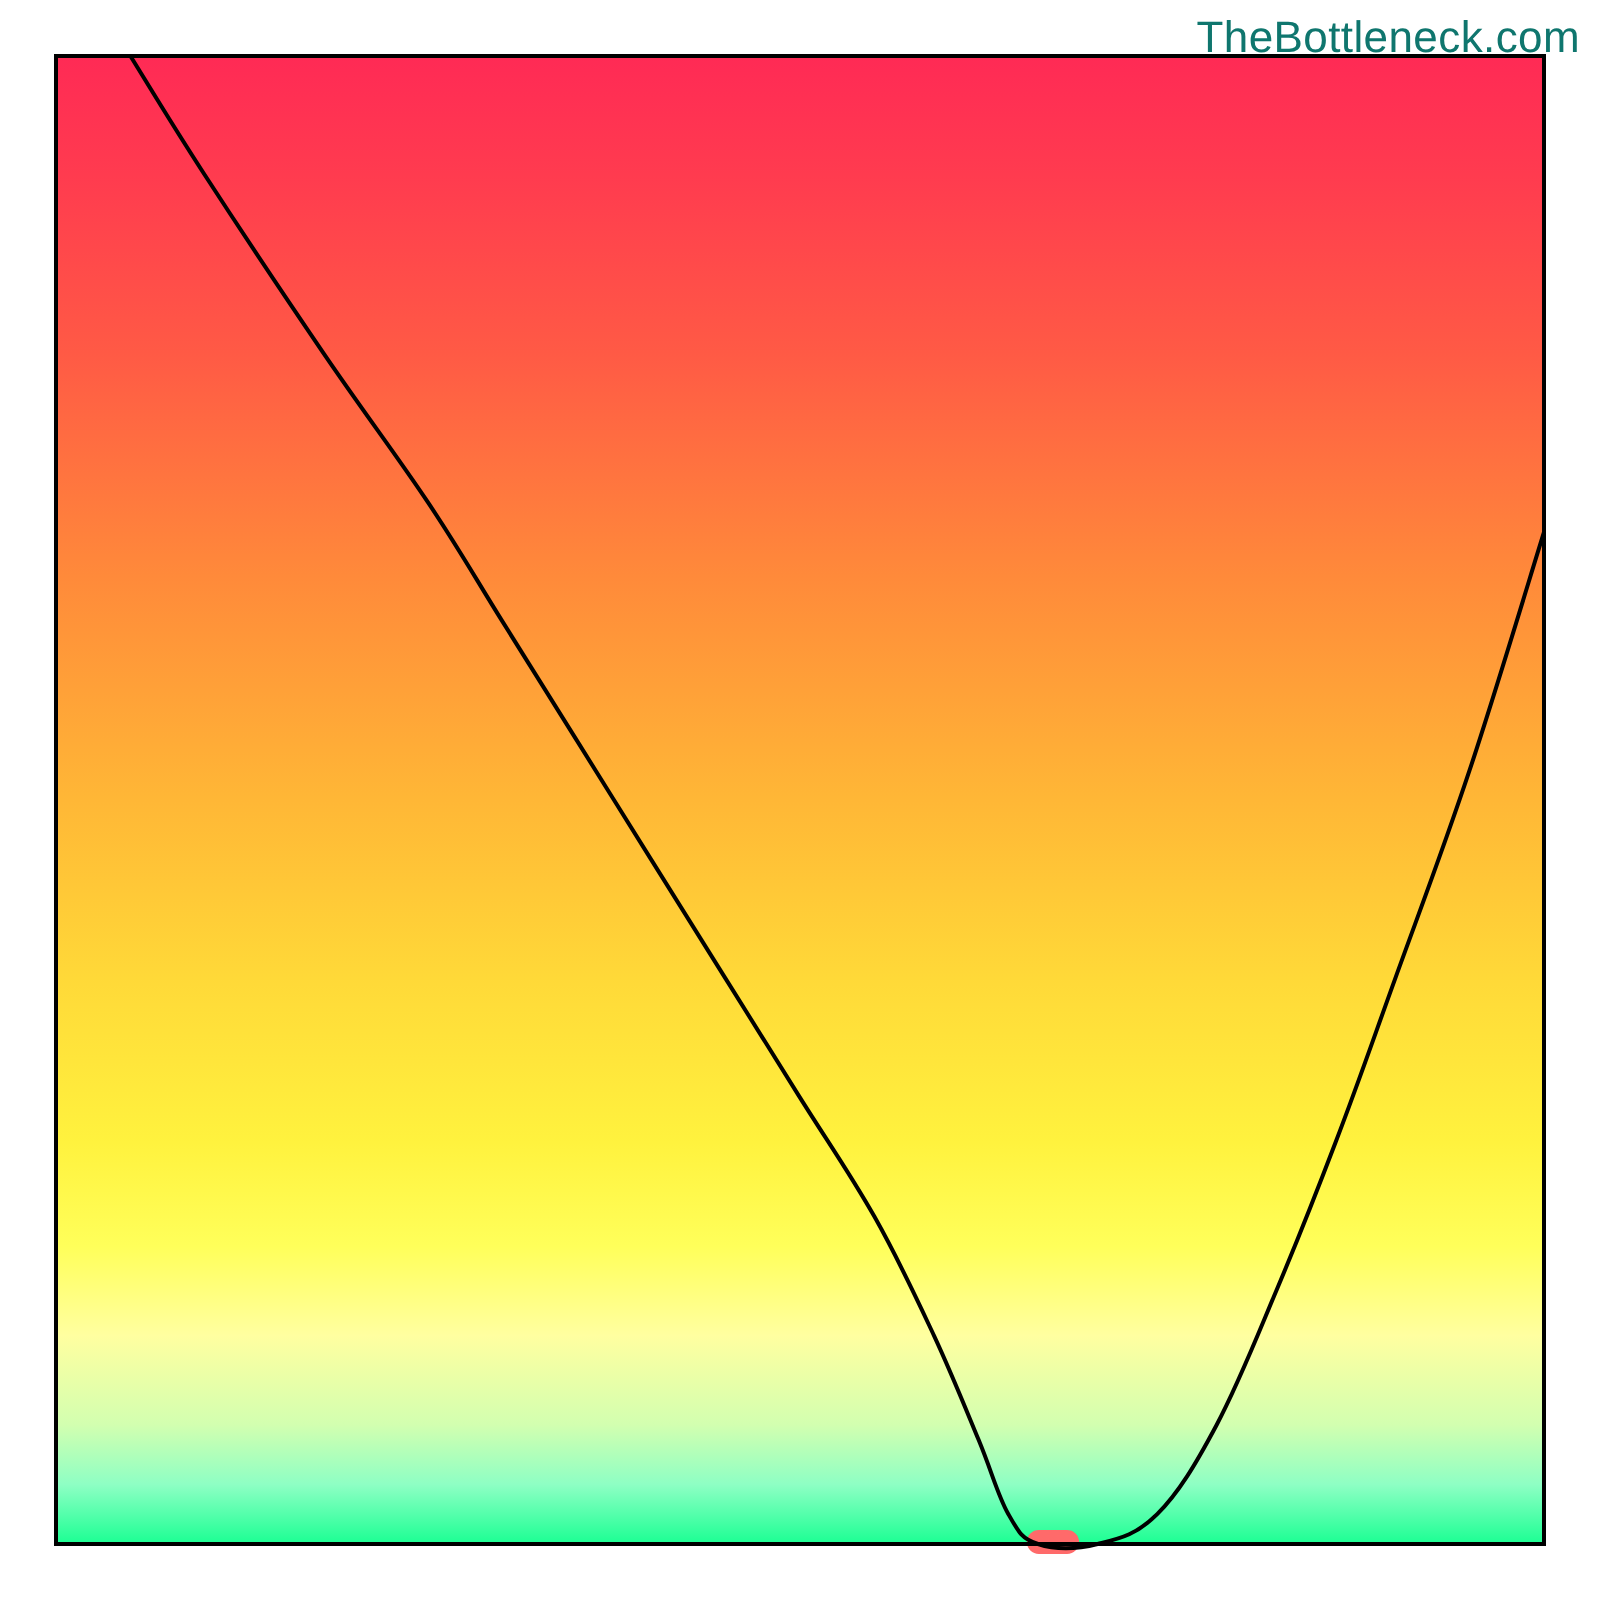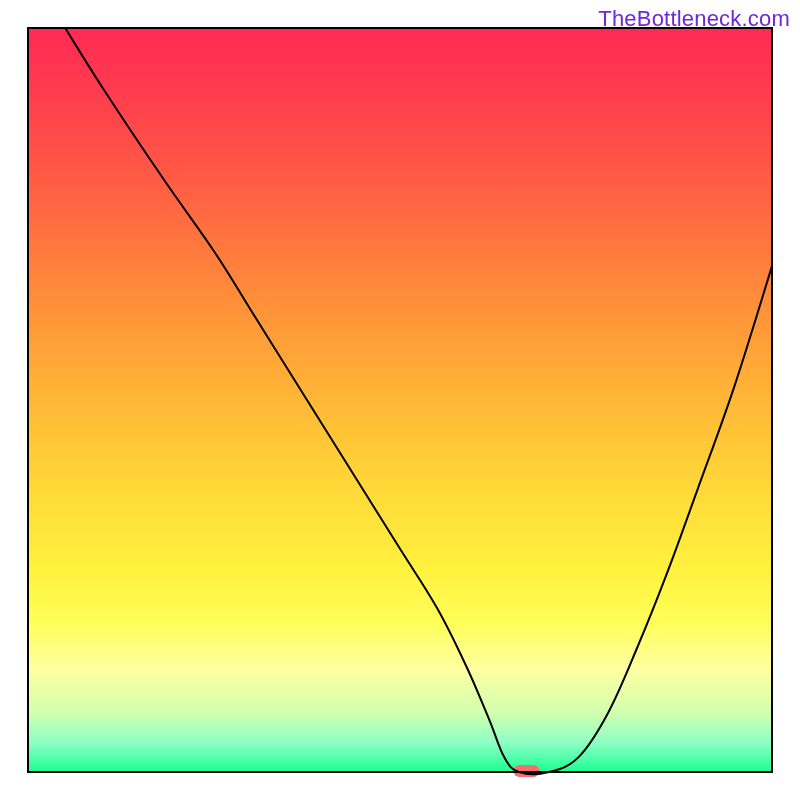--- a/index.html
+++ b/index.html
@@ -12,21 +12,21 @@
   }
   .chart-container {
     position: relative;
     width: 800px;
     height: 800px;
   }
   .watermark {
     position: absolute;
     top: 6px;
     right: 10px;
-    color: #6d28d9;
+    color: #0f766e;
     font-size: 22px;
     font-weight: 400;
     letter-spacing: 0.2px;
     z-index: 10;
   }
   svg {
     display: block;
   }
 </style>
 </head>

